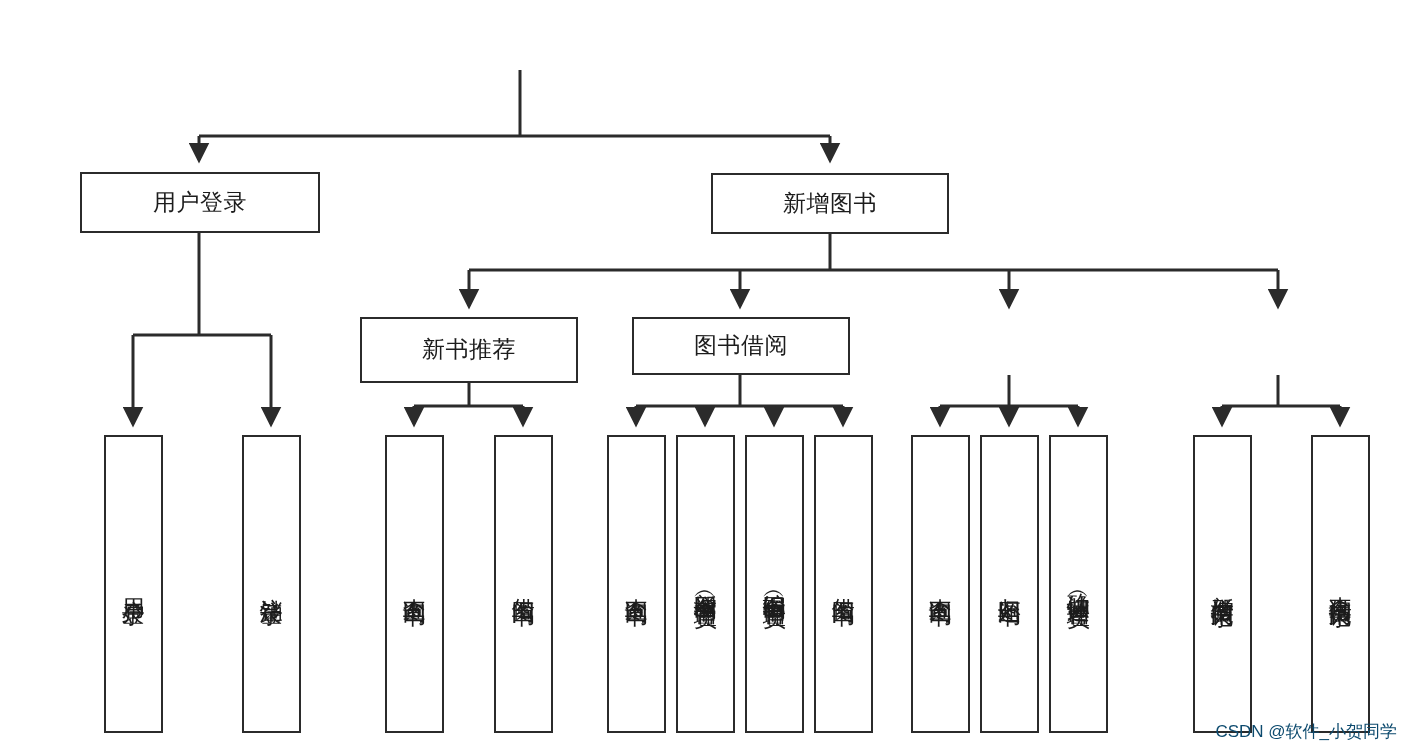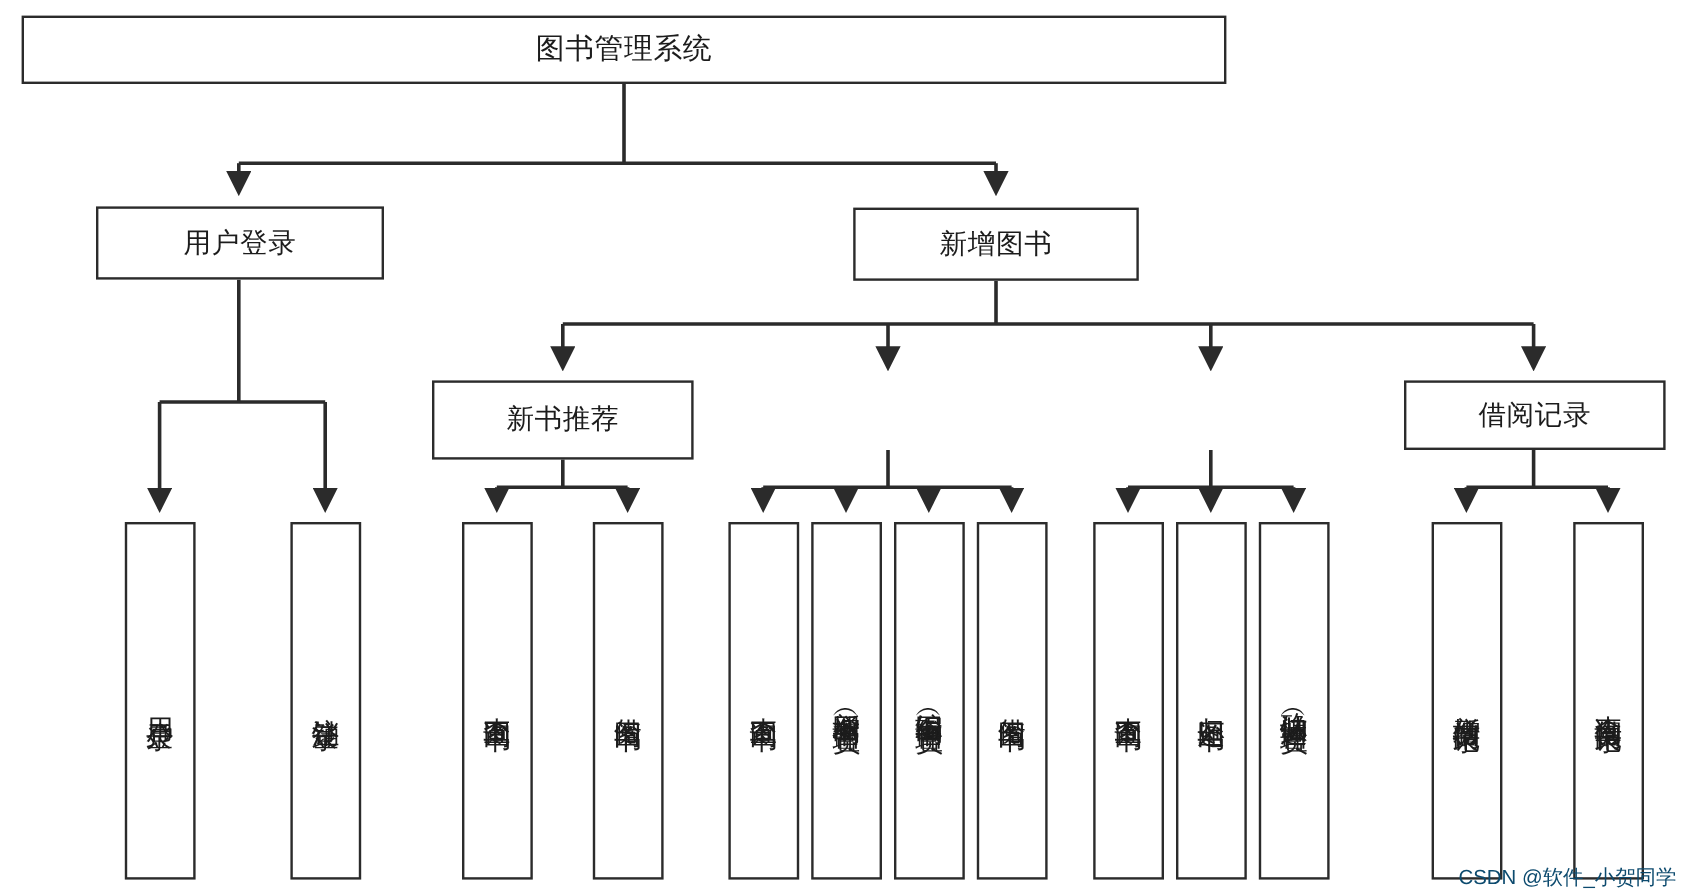--- a/index.html
+++ b/index.html
@@ -120,36 +120,33 @@
       <path d="M 1009 406 L 1009 424" marker-end="url(#arrow)"></path>
       <path d="M 1078 406 L 1078 424" marker-end="url(#arrow)"></path>
 
       <path d="M 1278 375 L 1278 406"></path>
       <path d="M 1222 406 L 1340 406"></path>
       <path d="M 1222 406 L 1222 424" marker-end="url(#arrow)"></path>
       <path d="M 1340 406 L 1340 424" marker-end="url(#arrow)"></path>
     </g>
   </svg>
 
-  <div class="node horizontal root" style="left:18px; top:13px; width:1004px; height:57px;">
-    <span class="label">图书管理系统</span>
-  </div>
 
   <div class="node horizontal" style="left:80px; top:172px; width:240px; height:61px;">
     <span class="label">用户登录</span>
   </div>
   <div class="node horizontal" style="left:711px; top:173px; width:238px; height:61px;">
     <span class="label">新增图书</span>
   </div>
 
   <div class="node horizontal" style="left:360px; top:317px; width:218px; height:66px;">
     <span class="label">新书推荐</span>
   </div>
-  <div class="node horizontal" style="left:1170px; top:317px; width:218px; height:58px;">
-    <span class="label">借阅记录</span>
+  <div class="node horizontal" style="left:632px; top:317px; width:218px; height:58px;">
+    <span class="label">图书借阅</span>
   </div>
 
   <div class="node vertical" style="left:104px; top:435px; width:59px; height:298px;">
     <span class="label">用户登录</span>
   </div>
   <div class="node vertical" style="left:242px; top:435px; width:59px; height:298px;">
     <span class="label">注销登录</span>
   </div>
 
   <div class="node vertical" style="left:385px; top:435px; width:59px; height:298px;">

